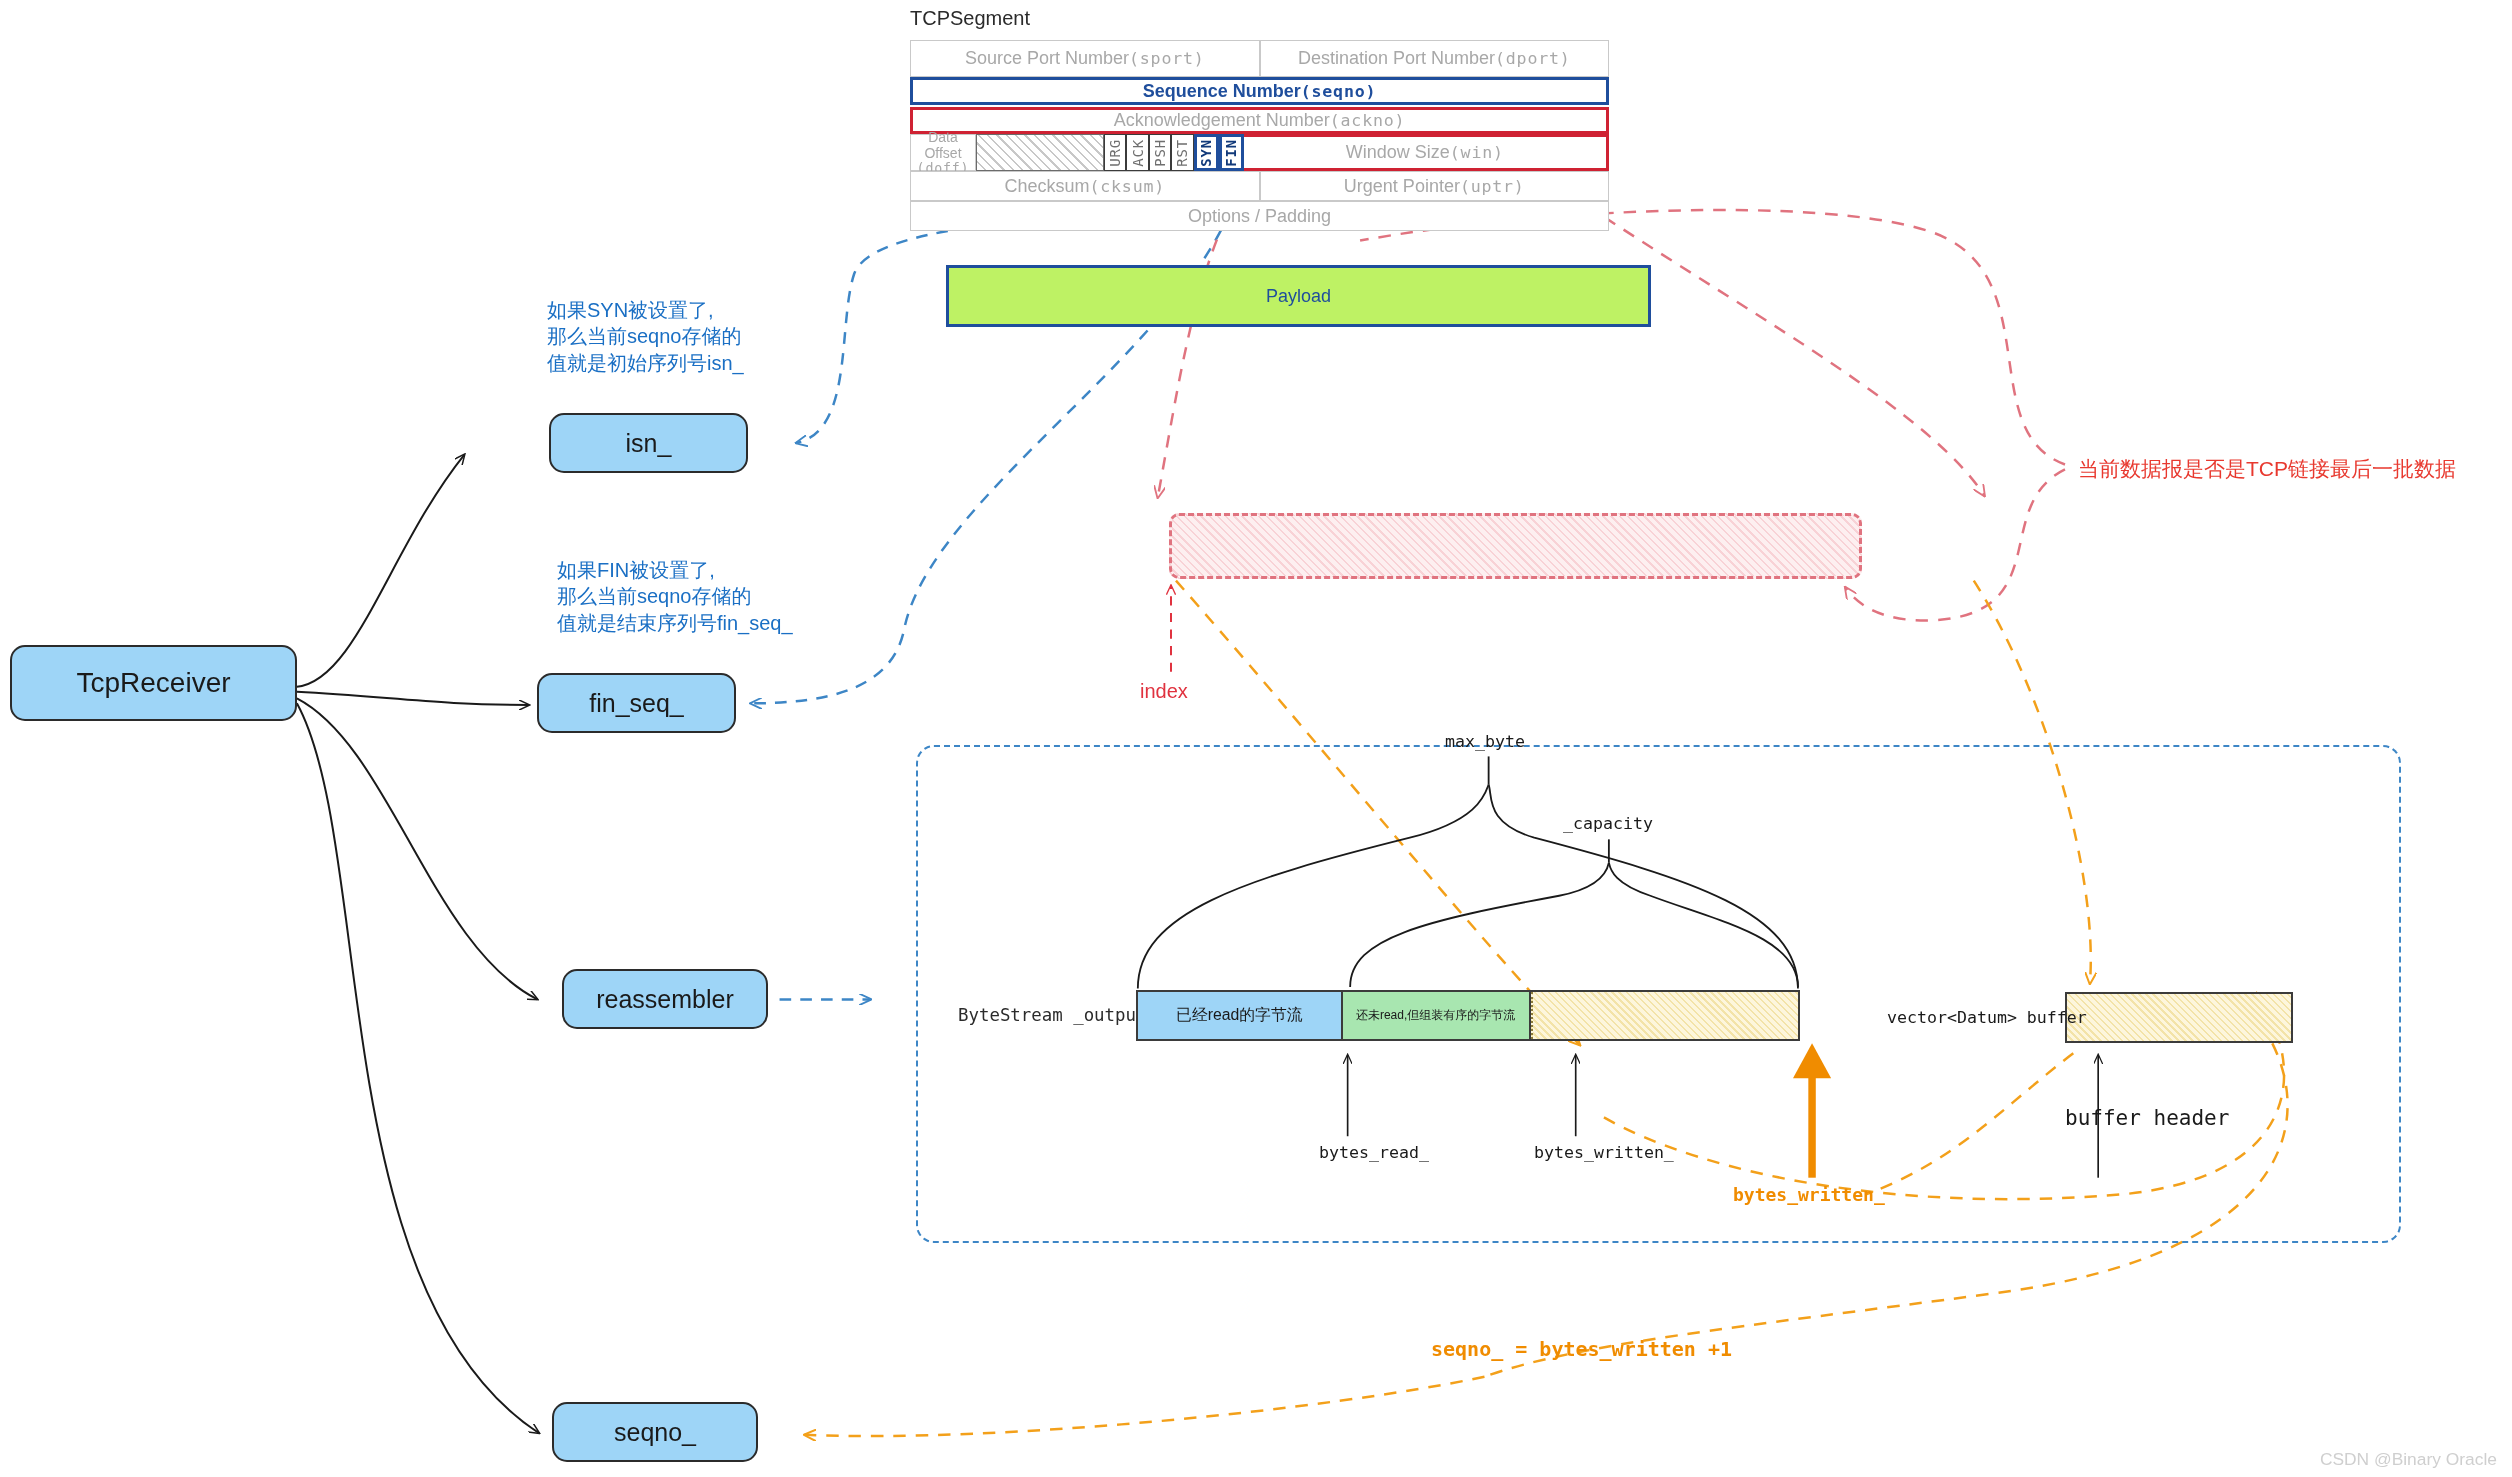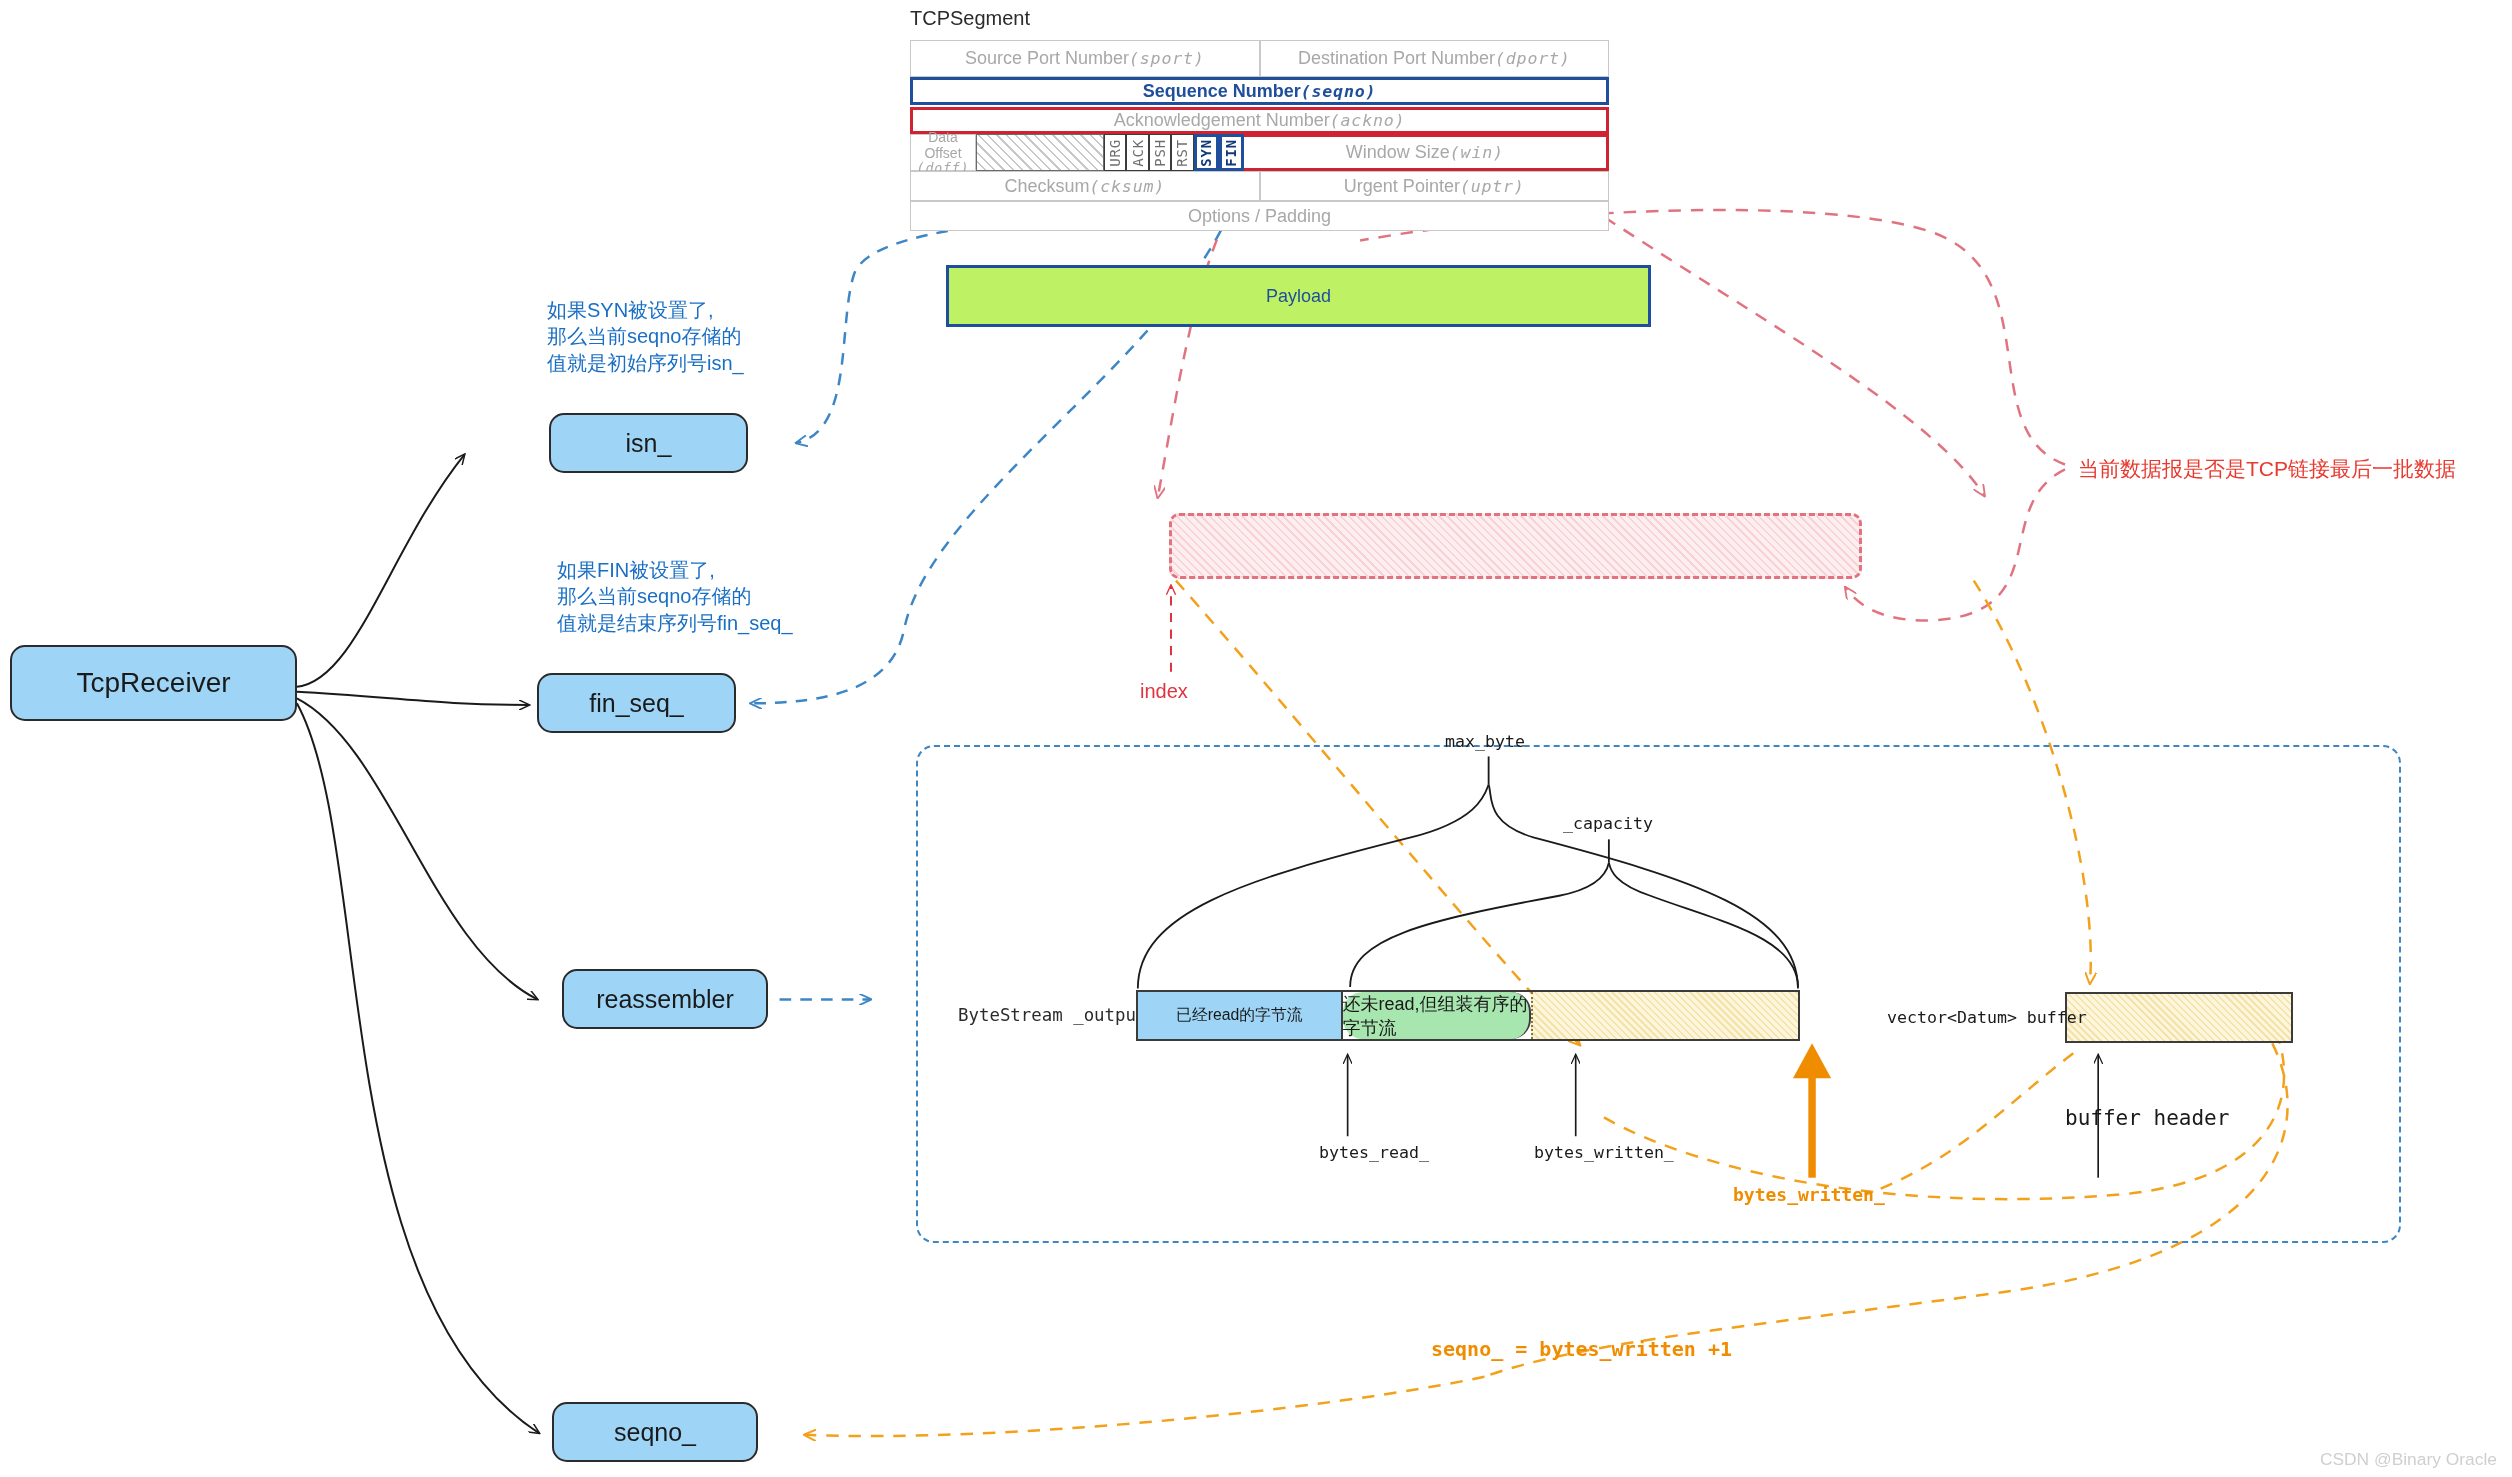--- a/index.html
+++ b/index.html
@@ -14,21 +14,21 @@
         color:#1a1a1a;box-sizing:border-box;}
   .node span{display:block;line-height:1;}
 
   
   #tcp-segment{position:absolute;left:910px;top:40px;width:699px;height:100px;}
   .tcp-title{position:absolute;left:910px;top:6.6px;font-size:20px;color:#2b2b2b;}
   .trow{position:absolute;left:0;display:flex;box-sizing:border-box;width:699px;}
   .tcell{box-sizing:border-box;display:flex;align-items:center;justify-content:center;
          font-size:18px;color:#a8a8a8;border:0.8px solid #c9c9c9;background:#fff;
          text-align:center;}
-  .tcell .mono{font-family:"DejaVu Sans Mono",monospace;font-size:16.6px;letter-spacing:0.8px;font-style:italic;}
+  .tcell .mono{font-family:"DejaVu Sans Mono",monospace;font-size:16.6px;letter-spacing:0.8px;}
   .row-seq{border:3.3px solid #1f4e9c !important;color:#1f4e9c !important;
            font-weight:600;background:#fff;}
   .row-ack{border:3.3px solid #cf2233 !important;}
   .flagcell{box-sizing:border-box;border:1.7px solid #3b3b3b;background:#fff;
             display:flex;align-items:center;justify-content:center;}
   .flagcell em{font-style:normal;font-family:"DejaVu Sans Mono",monospace;
                font-size:14px;color:#6f6f6f;writing-mode:vertical-rl;
                transform:rotate(180deg);letter-spacing:0.8px;}
   .flagcell.on{border:3.3px solid #1f4e9c;}
   .flagcell.on em{color:#123a7a;font-weight:bold;}
@@ -286,21 +286,21 @@
 
   <div id="index-block"></div>
   <div class="lbl-index">index</div>
 
   <div id="bytestream-panel"></div>
 
   <div class="bs-label">ByteStream _output</div>
 
   <div id="bs-bar">
     <div class="bs-seg seg-read" style="width:31%;">已经read的字节流</div>
-    <div class="bs-seg seg-unread" style="width:28.5%;font-size:18px;border-radius:20px;">还未read,但组装有序的字节流</div>
+    <div class="bs-seg seg-unread" style="width:28.5%;font-size:12px;">还未read,但组装有序的字节流</div>
     <div class="bs-seg seg-free" style="width:40.5%;"></div>
   </div>
 
   <div class="brace-lbl" style="left:1445px;top:732px;">max_byte</div>
   <div class="brace-lbl" style="left:1563px;top:814px;">_capacity</div>
 
   <div class="tick-lbl" style="left:1319px;top:1143px;">bytes_read_</div>
   <div class="tick-lbl" style="left:1534px;top:1143px;">bytes_written_</div>
 
   <div class="ann-orange" style="position:absolute;left:1733px;top:1184px;font-size:18px;">bytes_written_</div>

